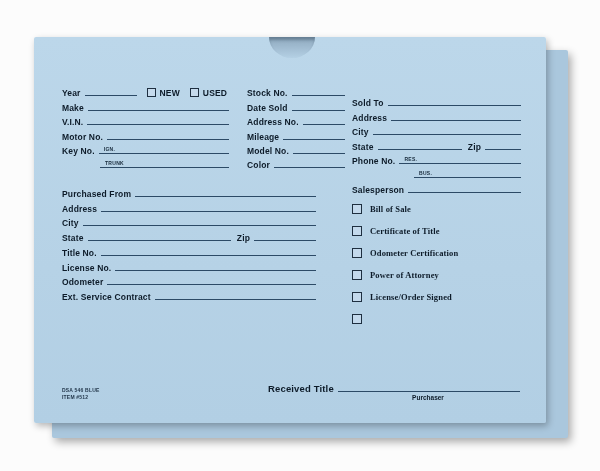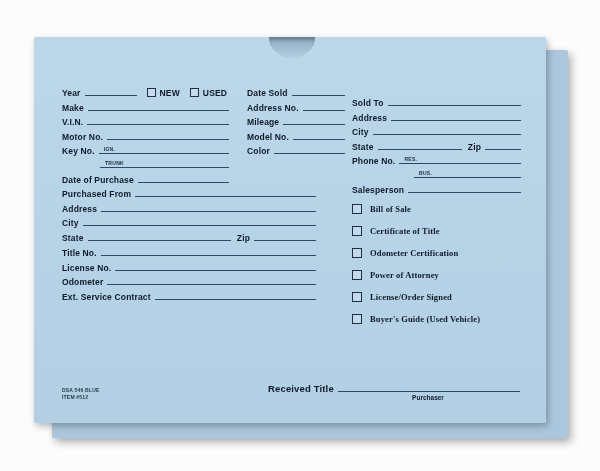--- a/index.html
+++ b/index.html
@@ -123,27 +123,27 @@
       <div class="row">
         <span class="lbl">Key No.</span>
         <span class="sub">IGN.</span>
         <span class="line"></span>
       </div>
       <div class="row">
         <span class="spacer" style="width:38px;"></span>
         <span class="sub">TRUNK</span>
         <span class="line"></span>
       </div>
-      <div class="row">
-        <span class="lbl">Date of Purchase</span>
-        <span class="line"></span>
-      </div>
     </div>
 
     <div class="abs col col-b">
+      <div class="row">
+        <span class="lbl">Stock No.</span>
+        <span class="line"></span>
+      </div>
       <div class="row">
         <span class="lbl">Date Sold</span>
         <span class="line"></span>
       </div>
       <div class="row">
         <span class="lbl">Address No.</span>
         <span class="line"></span>
       </div>
       <div class="row">
         <span class="lbl">Mileage</span>
@@ -247,21 +247,20 @@
       <div class="chk-item">
         <span class="chk-box"></span>
         <span class="chk-lbl">Power of Attorney</span>
       </div>
       <div class="chk-item">
         <span class="chk-box"></span>
         <span class="chk-lbl">License/Order Signed</span>
       </div>
       <div class="chk-item">
         <span class="chk-box"></span>
-        <span class="chk-lbl">Buyer's Guide (Used Vehicle)</span>
       </div>
     </div>
 
     <div class="abs received">
       <div class="row">
         <span class="lbl">Received Title</span>
         <span class="line"></span>
       </div>
       <div class="caption">Purchaser</div>
     </div>

